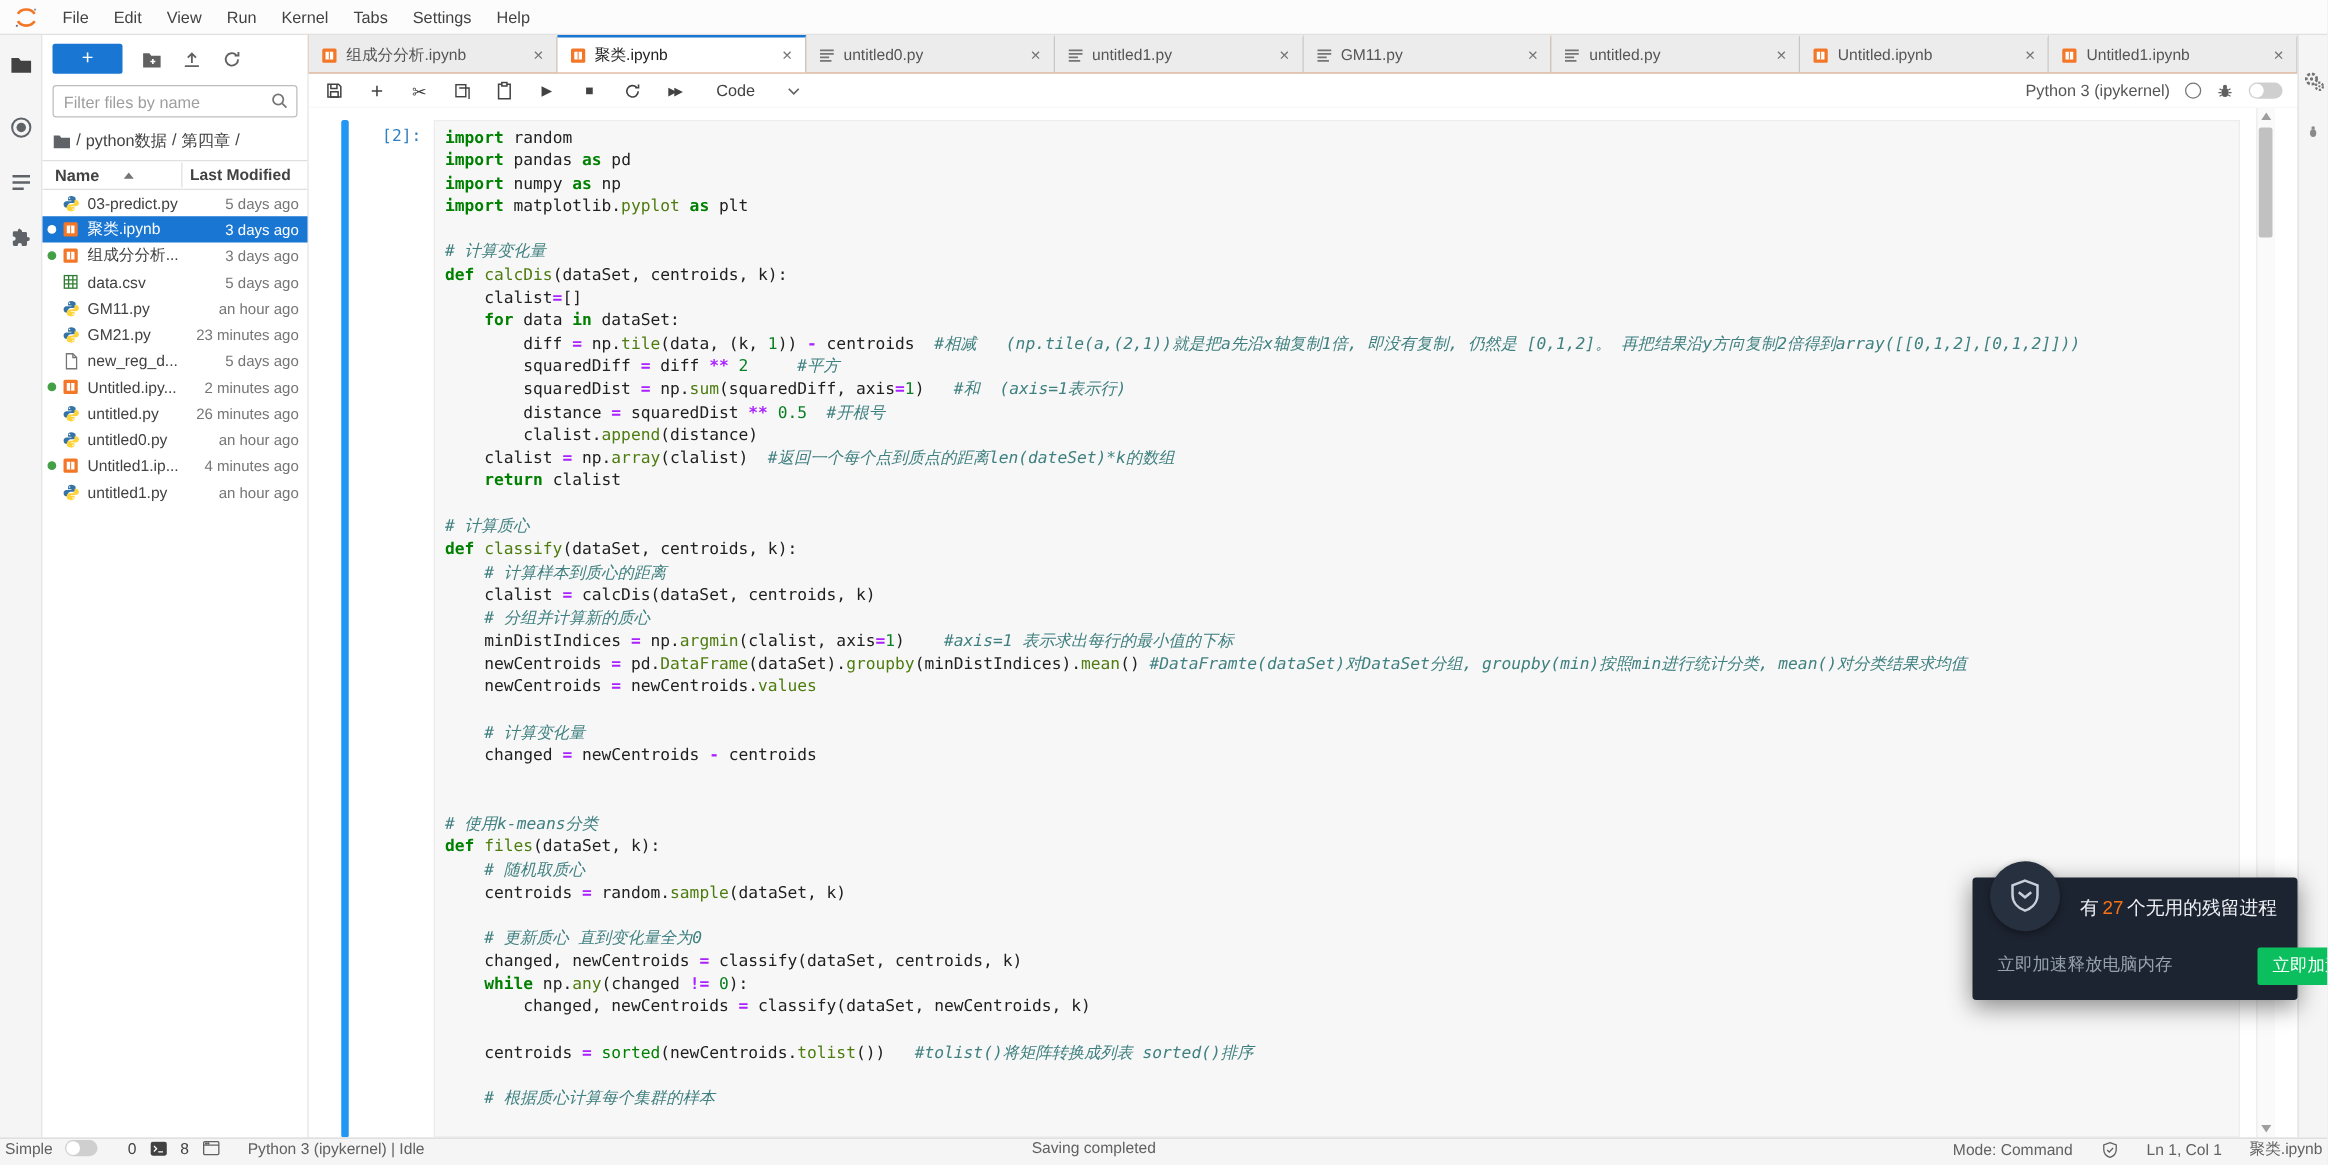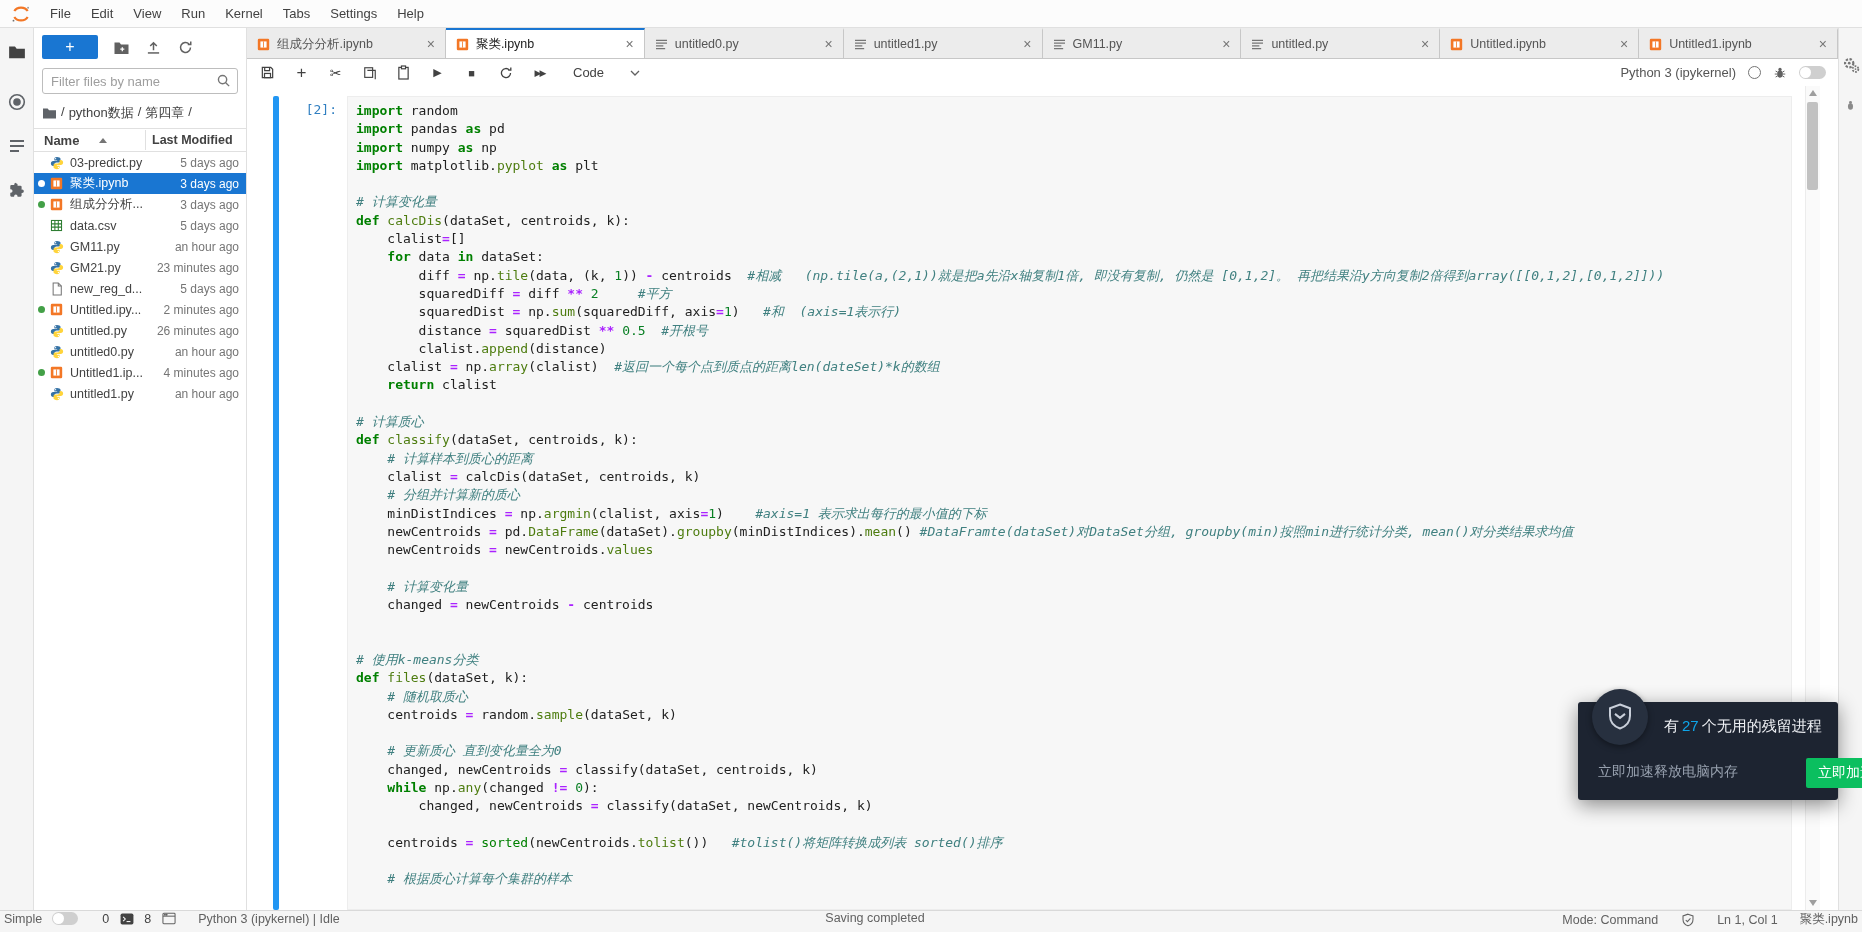--- a/index.html
+++ b/index.html
@@ -88,21 +88,21 @@
   .sb-center{position:absolute;left:750px;width:250px;text-align:center;color:#616161;}
   .sb-toggle{width:26px;height:13px;background:#cfcfcf;border-radius:7px;position:relative;cursor:pointer;}
   .sb-toggle .knob{position:absolute;left:1px;top:1px;width:11px;height:11px;border-radius:50%;background:#fff;}
   .sb-num{color:#424242;}
   .sb-icon{width:15px;height:15px;display:flex;align-items:center;justify-content:center;}
 
   
   .popup{position:absolute;left:1578px;top:702px;width:260px;height:98px;background:#1d2431;border-radius:3px;box-shadow:0 5px 20px rgba(0,0,0,.45);z-index:40;}
   .popup-shield{position:absolute;left:14px;top:-13px;width:56px;height:56px;border-radius:50%;background:#27303f;display:flex;align-items:center;justify-content:center;box-shadow:0 2px 6px rgba(0,0,0,.4);}
   .popup-title{position:absolute;left:86px;top:15px;font-size:15px;color:#eef0f4;white-space:nowrap;}
-  .popup-count{color:#0ea5e9;padding:0 3px;}
+  .popup-count{color:#f97316;padding:0 3px;}
   .popup-sub{position:absolute;left:20px;top:61px;font-size:14px;color:#97a0ae;white-space:nowrap;}
   .popup-btn{position:absolute;left:228px;top:56px;width:92px;height:30px;background:#0bbf5f;border-radius:2px;color:#fff;font-size:14px;display:flex;align-items:center;padding-left:12px;box-sizing:border-box;cursor:pointer;white-space:nowrap;}
 </style>
 </head>
 <body>
 
 <div id="app">
 
   <div class="menubar">
     <div class="logo">

